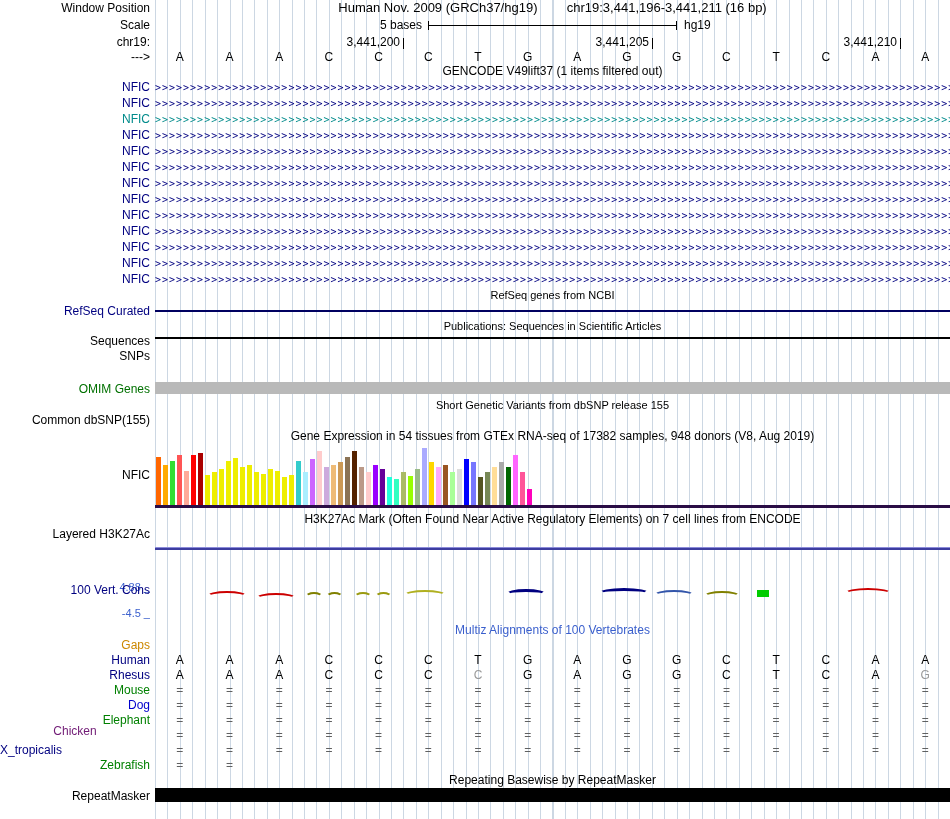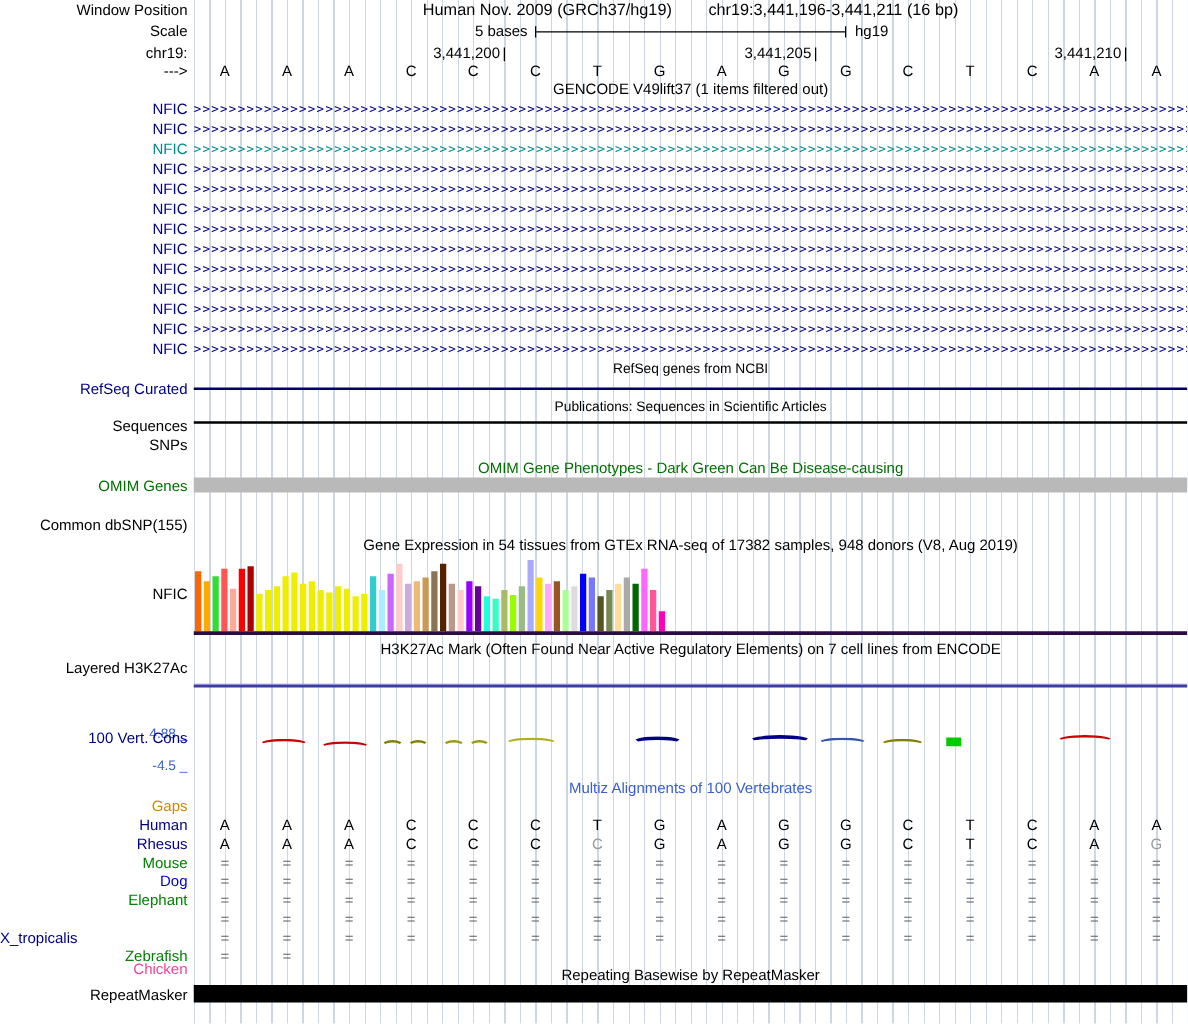--- a/index.html
+++ b/index.html
@@ -100,24 +100,24 @@
 
   <div class="hdr hdr-sm" style="top:289px">RefSeq genes from NCBI</div>
   <div class="lbl" style="top:304px;color:#000080">RefSeq Curated</div>
   <div class="line" style="left:155px;top:310px;width:795px;height:2px;background:#000060"></div>
 
   <div class="hdr hdr-sm" style="top:320px">Publications: Sequences in Scientific Articles</div>
   <div class="lbl" style="top:334px">Sequences</div>
   <div class="line" style="left:155px;top:337px;width:795px;height:2px;background:#000"></div>
   <div class="lbl" style="top:349px">SNPs</div>
 
-  <div class="hdr green" style="top:368px">OMIM Gene Phenotypes - Dark Green Can Be Disease-causing</div>
   <div class="lbl green" style="top:382px">OMIM Genes</div>
   <div class="line" style="left:155px;top:382px;width:795px;height:12px;background:#b9b9b9"></div>
 
+  <div class="hdr hdr-sm" style="top:399px">Short Genetic Variants from dbSNP release 155</div>
   <div class="lbl" style="top:413px">Common dbSNP(155)</div>
 
   <div class="hdr" style="top:430px">Gene Expression in 54 tissues from GTEx RNA-seq of 17382 samples, 948 donors (V8, Aug 2019)</div>
   <div class="lbl" style="top:468px">NFIC</div>
   <div id="gtex-bars">
       <div style="position: absolute; left: 156px; width: 5px; top: 457px; height: 48px; background: rgb(255, 102, 0);"></div>
       <div style="position: absolute; left: 163px; width: 5px; top: 465px; height: 40px; background: rgb(255, 170, 0);"></div>
       <div style="position: absolute; left: 170px; width: 5px; top: 461px; height: 44px; background: rgb(51, 221, 51);"></div>
       <div style="position: absolute; left: 177px; width: 5px; top: 455px; height: 50px; background: rgb(255, 85, 85);"></div>
       <div style="position: absolute; left: 184px; width: 5px; top: 471px; height: 34px; background: rgb(255, 170, 153);"></div>
@@ -278,21 +278,21 @@
       <div style="position: absolute; left: 467.969px; top: 713px; width: 20px; text-align: center; line-height: 15px; color: rgb(96, 96, 96);">=</div>
       <div style="position: absolute; left: 517.656px; top: 713px; width: 20px; text-align: center; line-height: 15px; color: rgb(96, 96, 96);">=</div>
       <div style="position: absolute; left: 567.344px; top: 713px; width: 20px; text-align: center; line-height: 15px; color: rgb(96, 96, 96);">=</div>
       <div style="position: absolute; left: 617.031px; top: 713px; width: 20px; text-align: center; line-height: 15px; color: rgb(96, 96, 96);">=</div>
       <div style="position: absolute; left: 666.719px; top: 713px; width: 20px; text-align: center; line-height: 15px; color: rgb(96, 96, 96);">=</div>
       <div style="position: absolute; left: 716.406px; top: 713px; width: 20px; text-align: center; line-height: 15px; color: rgb(96, 96, 96);">=</div>
       <div style="position: absolute; left: 766.094px; top: 713px; width: 20px; text-align: center; line-height: 15px; color: rgb(96, 96, 96);">=</div>
       <div style="position: absolute; left: 815.781px; top: 713px; width: 20px; text-align: center; line-height: 15px; color: rgb(96, 96, 96);">=</div>
       <div style="position: absolute; left: 865.469px; top: 713px; width: 20px; text-align: center; line-height: 15px; color: rgb(96, 96, 96);">=</div>
       <div style="position: absolute; left: 915.156px; top: 713px; width: 20px; text-align: center; line-height: 15px; color: rgb(96, 96, 96);">=</div>
-      <div style="position: absolute; left: 0px; width: 150px; text-align: right; top: 768px; line-height: 15px; color: #ec4899;">Chicken</div>
+      <div style="position: absolute; left: 0px; width: 150px; text-align: center; top: 724px; line-height: 15px; color: #701a75;">Chicken</div>
       <div style="position: absolute; left: 169.844px; top: 728px; width: 20px; text-align: center; line-height: 15px; color: rgb(96, 96, 96);">=</div>
       <div style="position: absolute; left: 219.531px; top: 728px; width: 20px; text-align: center; line-height: 15px; color: rgb(96, 96, 96);">=</div>
       <div style="position: absolute; left: 269.219px; top: 728px; width: 20px; text-align: center; line-height: 15px; color: rgb(96, 96, 96);">=</div>
       <div style="position: absolute; left: 318.906px; top: 728px; width: 20px; text-align: center; line-height: 15px; color: rgb(96, 96, 96);">=</div>
       <div style="position: absolute; left: 368.594px; top: 728px; width: 20px; text-align: center; line-height: 15px; color: rgb(96, 96, 96);">=</div>
       <div style="position: absolute; left: 418.281px; top: 728px; width: 20px; text-align: center; line-height: 15px; color: rgb(96, 96, 96);">=</div>
       <div style="position: absolute; left: 467.969px; top: 728px; width: 20px; text-align: center; line-height: 15px; color: rgb(96, 96, 96);">=</div>
       <div style="position: absolute; left: 517.656px; top: 728px; width: 20px; text-align: center; line-height: 15px; color: rgb(96, 96, 96);">=</div>
       <div style="position: absolute; left: 567.344px; top: 728px; width: 20px; text-align: center; line-height: 15px; color: rgb(96, 96, 96);">=</div>
       <div style="position: absolute; left: 617.031px; top: 728px; width: 20px; text-align: center; line-height: 15px; color: rgb(96, 96, 96);">=</div>

